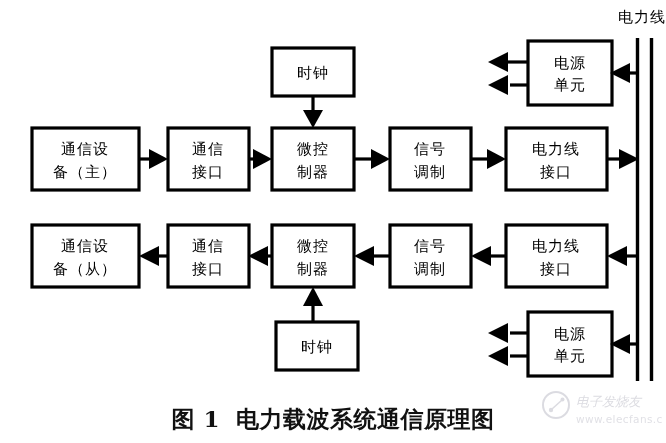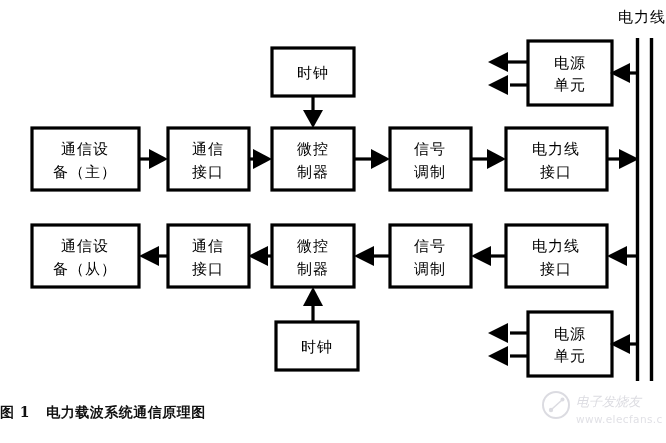--- a/index.html
+++ b/index.html
@@ -11,23 +11,23 @@
     position:relative;
     overflow:hidden;
   }
   #figure{
     position:absolute;left:16px;top:0;width:665px;height:443px;
   }
   #figure svg{display:block;}
   .cap{
     position:absolute;
     left:0;top:404px;width:666px;
-    text-align:left;
+    text-align:center;
     font-family:"DejaVu Serif","Liberation Serif",serif;
-    font-size:14px;
+    font-size:23px;
     font-weight:bold;
     color:#111;
     letter-spacing:0.5px;
   }
   .cap .num{font-family:"DejaVu Serif","Liberation Serif",serif;}
   .cap .gap{display:inline-block;width:16px;}
   .wm{
     position:absolute;
     right:4px;bottom:8px;
     width:120px;height:56px;

